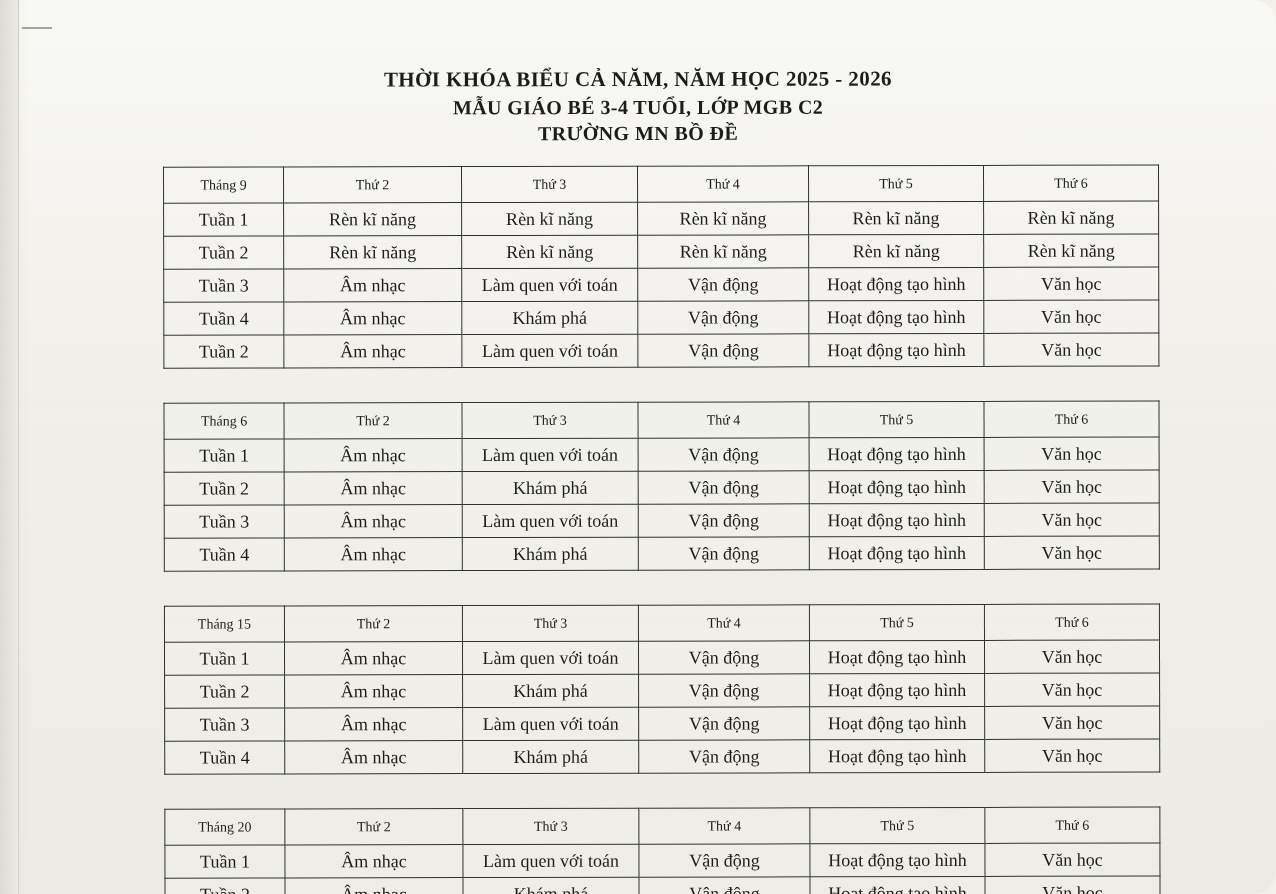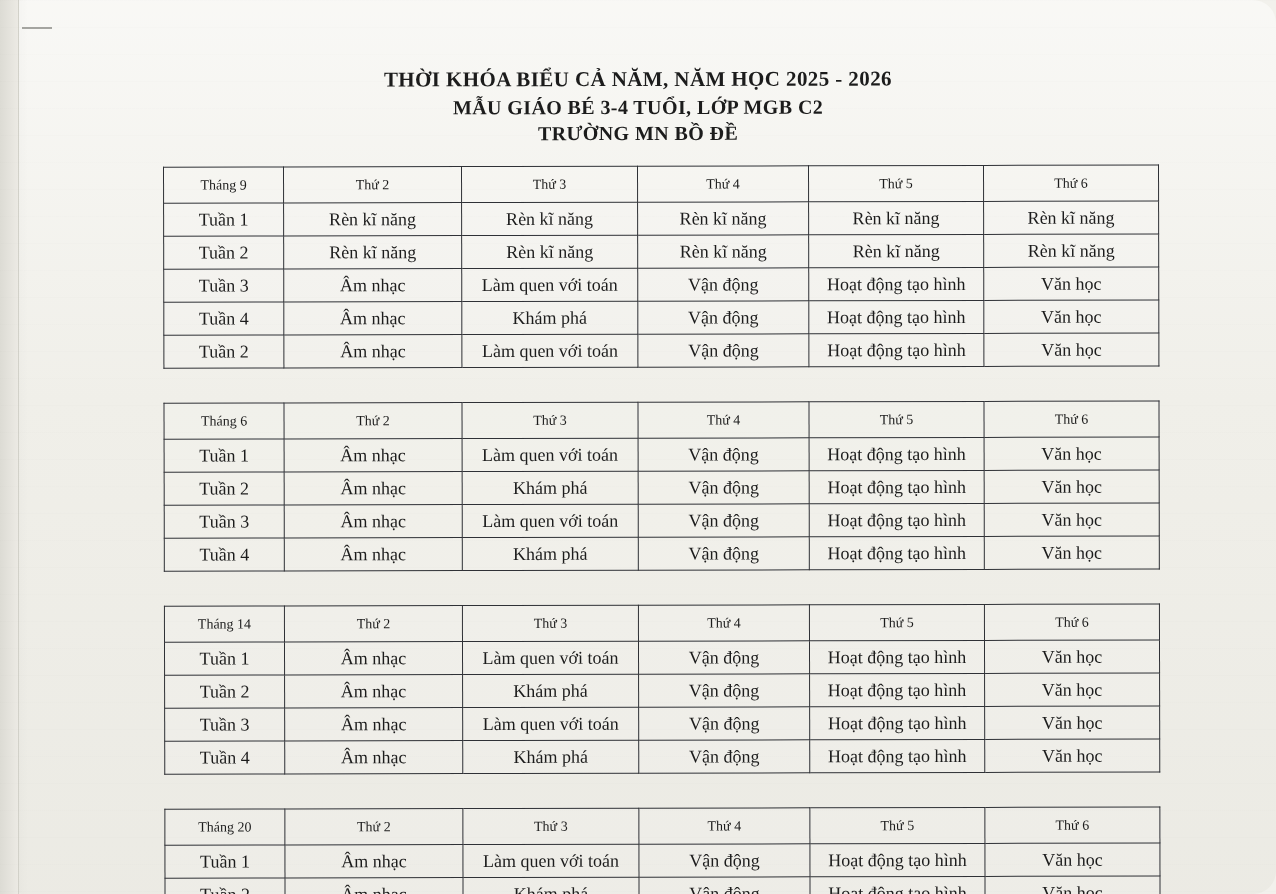--- a/index.html
+++ b/index.html
@@ -243,21 +243,21 @@
           <colgroup>
             <col class="c0">
             <col class="c1">
             <col class="c2">
             <col class="c3">
             <col class="c4">
             <col class="c5">
           </colgroup>
           <tbody>
             <tr class="head">
-              <td>Tháng 14</td>
+              <td>Tháng 15</td>
               <td>Thứ 2</td>
               <td>Thứ 3</td>
               <td>Thứ 4</td>
               <td>Thứ 5</td>
               <td>Thứ 6</td>
             </tr>
             <tr>
               <td class="wk">Tuần 1</td>
               <td>Âm nhạc</td>
               <td>Làm quen với toán</td>

